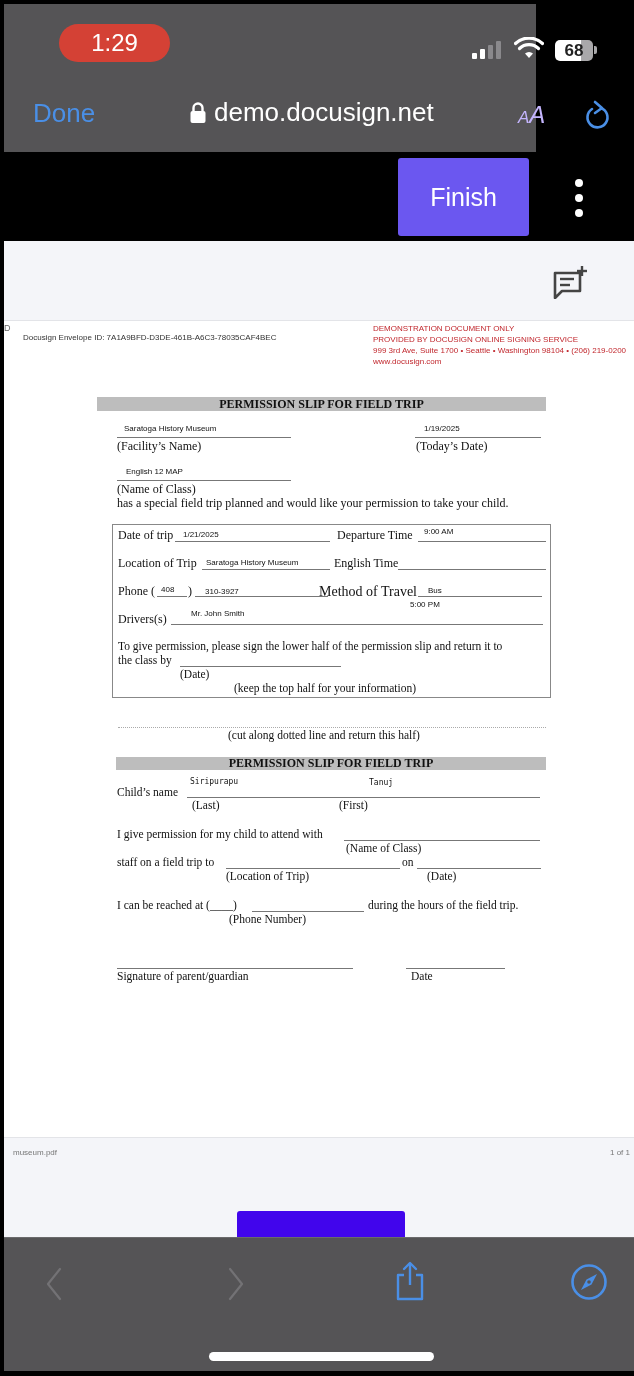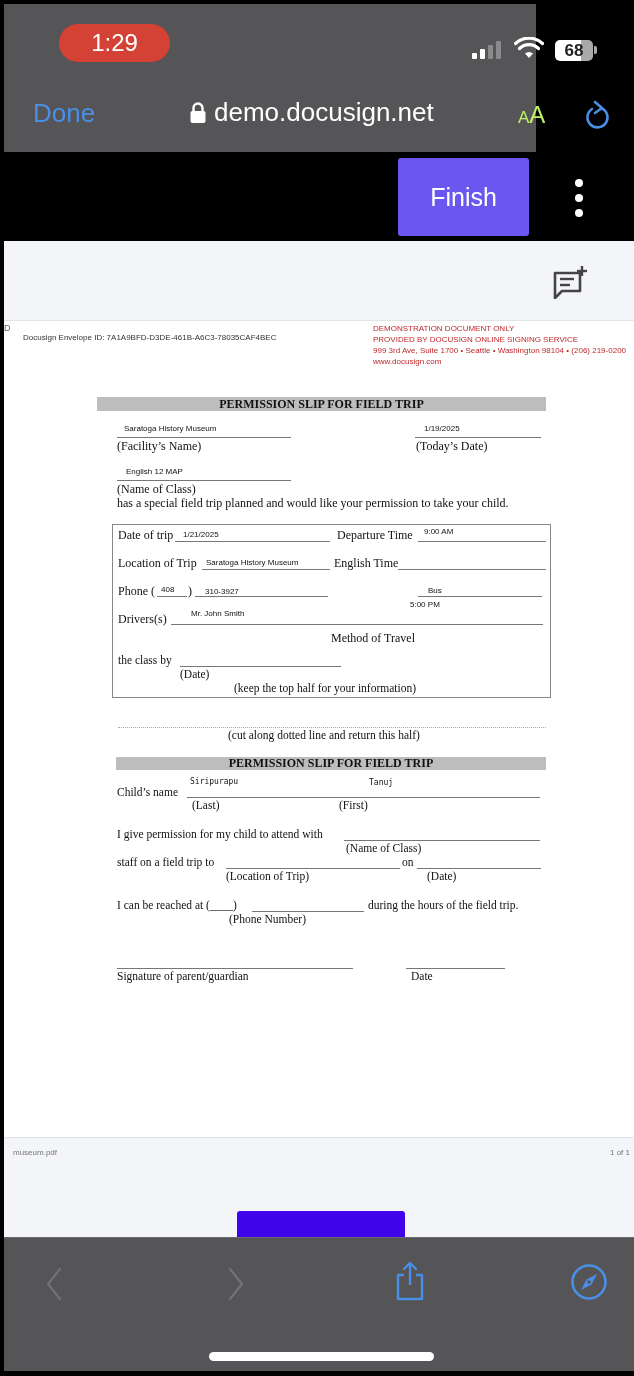--- a/index.html
+++ b/index.html
@@ -12,21 +12,21 @@
   .signal { position: absolute; left: 468px; top: 37px; display: flex; align-items: flex-end; gap: 3px; }
   .signal span { width: 5px; border-radius: 1px; background: #fff; }
   .signal span.dim { background: #8a898c; }
   .wifi { position: absolute; left: 510px; top: 33px; width: 30px; height: 22px; }
   .battery { position: absolute; left: 551px; top: 36px; width: 38px; height: 21px; border-radius: 5px; background: linear-gradient(90deg,#fff 0 68%, #a9a8aa 68% 100%); color: #222; font-size: 17px; font-weight: bold; text-align: center; line-height: 21px; }
   .battery-nub { position: absolute; left: 590px; top: 42px; width: 3px; height: 8px; background: #a9a8aa; border-radius: 0 2px 2px 0; }
 
   .done-btn { position: absolute; left: 29px; top: 94px; color: #4a8fe6; font-size: 26px; }
   .url { position: absolute; left: 186px; top: 93px; color: #fff; font-size: 26px; display: flex; align-items: center; gap: 8px; }
   .lock-icon { width: 16px; height: 21px; position: relative; }
-  .aa-btn { position: absolute; left: 514px; top: 97px; color: #bef264; font-size: 24px; }
+  .aa-btn { position: absolute; left: 514px; top: 97px; color: #c4b5fd; font-size: 24px; font-style: italic; }
   .aa-btn small { font-size: 17px; }
   .reload-icon { position: absolute; left: 579px; top: 96px; width: 30px; height: 32px; }
 
   
   .ds-header { position: absolute; left: 4px; top: 152px; width: 630px; height: 89px; background: #000; }
   .ds-title { position: absolute; left: 20px; top: 30px; color: #fff; font-size: 25px; font-weight: bold; }
   .finish-btn { position: absolute; left: 394px; top: 6px; width: 131px; height: 78px; background: #6b57f0; border-radius: 3px; color: #fff; font-size: 25px; border: none; text-align: center; line-height: 78px; }
   .kebab { position: absolute; left: 568px; top: 27px; width: 14px; height: 38px; display: flex; flex-direction: column; justify-content: space-between; align-items: center; }
   .kebab span { width: 8px; height: 8px; border-radius: 50%; background: #fff; }
 
@@ -148,28 +148,29 @@
       <div class="abs serif" style="left:221px;top:31px;font-size:12px;">English Time</div>
       <div class="abs hand" style="left:297px;top:31px;margin-top:44px;">5:00 PM</div>
       <div class="line" style="left:285px;top:44px;width:148px;"></div>
 
       <div class="abs serif" style="left:5px;top:59px;font-size:12px;">Phone (</div>
       <div class="abs hand" style="left:48px;top:60px;">408</div>
       <div class="line" style="left:44px;top:71px;width:30px;"></div>
       <div class="abs serif" style="left:75px;top:59px;font-size:12px;">)</div>
       <div class="abs hand" style="left:92px;top:62px;">310-3927</div>
       <div class="line" style="left:82px;top:71px;width:133px;"></div>
-      <div class="abs serif" style="left:218px;top:59px;font-size:12px;margin-top:47px;">Method of Travel</div>
+      <div class="abs serif" style="left:206px;top:59px;font-size:14px;">Method of Travel</div>
       <div class="abs hand" style="left:315px;top:61px;">Bus</div>
       <div class="line" style="left:305px;top:71px;width:124px;"></div>
 
       <div class="abs serif" style="left:5px;top:87px;font-size:12px;">Drivers(s)</div>
       <div class="abs hand" style="left:78px;top:84px;">Mr. John Smith</div>
       <div class="line" style="left:58px;top:99px;width:372px;"></div>
 
+      <div class="abs serif" style="left:5px;top:115px;font-size:11.5px;white-space:nowrap;">To give permission, please sign the lower half of the permission slip and return it to</div>
       <div class="abs serif" style="left:5px;top:129px;font-size:11.5px;">the class by</div>
       <div class="line" style="left:67px;top:141px;width:161px;"></div>
       <div class="abs serif" style="left:67px;top:143px;font-size:11.5px;">(Date)</div>
       <div class="abs serif" style="left:121px;top:157px;font-size:11.5px;">(keep the top half for your information)</div>
     </div>
 
     <div class="dotted" style="left:114px;top:406px;width:428px;"></div>
     <div class="abs serif" style="left:224px;top:408px;font-size:11.5px;">(cut along dotted line and return this half)</div>
 
     <div class="banner" style="left:112px;top:436px;width:430px;height:13px;line-height:13px;">PERMISSION SLIP FOR FIELD TRIP</div>

